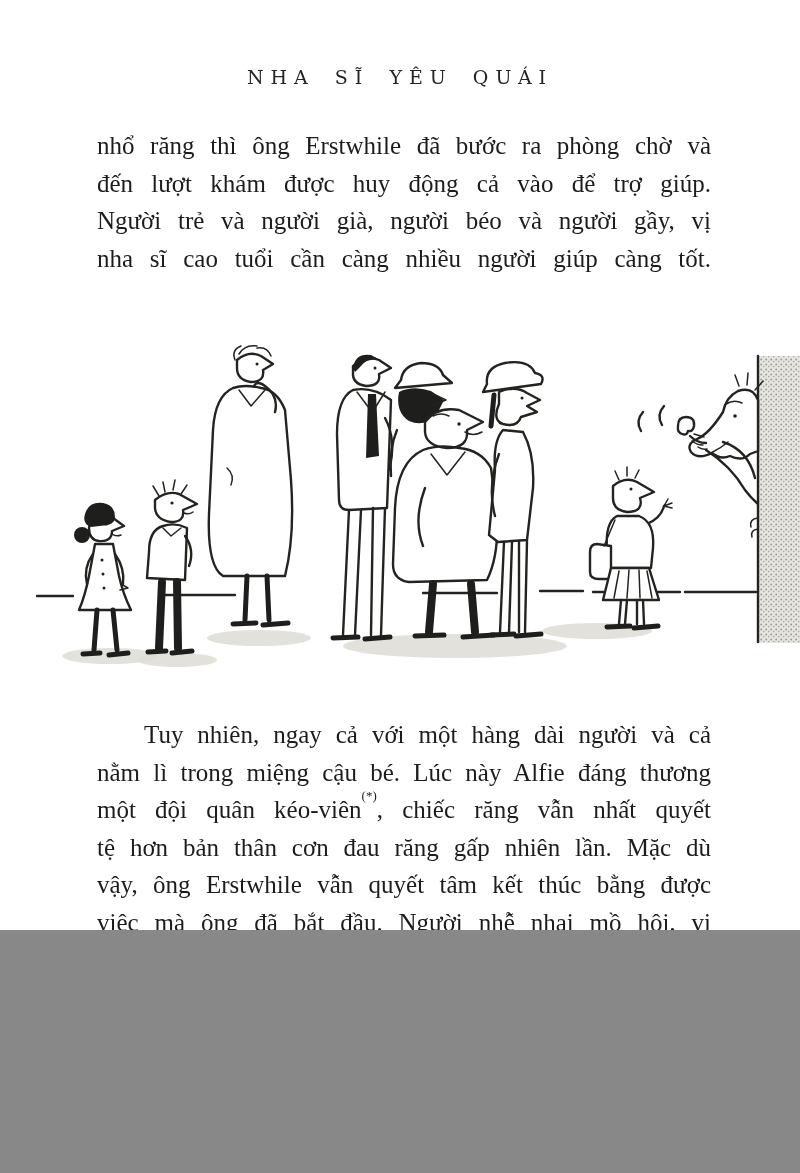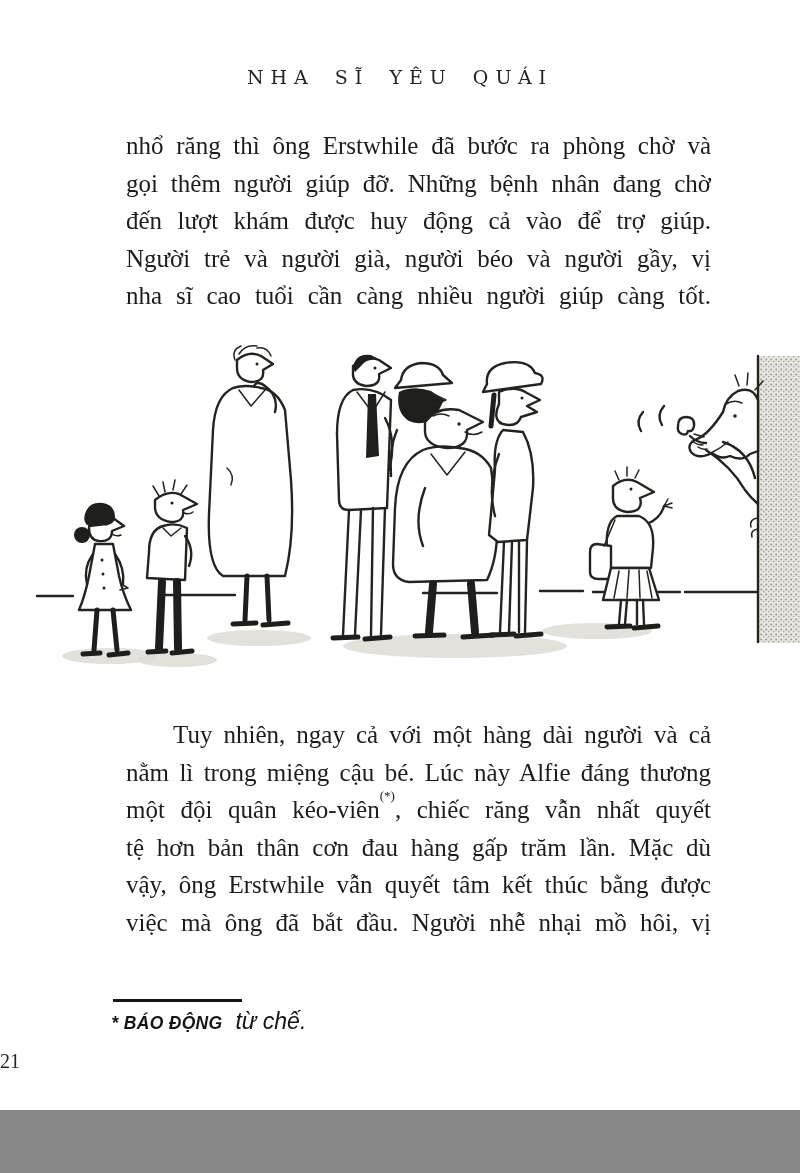--- a/index.html
+++ b/index.html
@@ -1,25 +1,25 @@
 <!DOCTYPE html>
 <html><head>
 <meta charset="utf-8">
 <style>
   html,body{margin:0;padding:0;background:#888;}
-  .page{position:relative;width:800px;height:1110px;background:#ffffff;overflow:hidden;
+  .page{position:relative;width:800px;height:930px;background:#ffffff;overflow:hidden;
         font-family:"Liberation Serif","DejaVu Serif",serif;color:#1c1c1b;}
   .running-head{position:absolute;top:66px;left:0;right:0;text-align:center;
         font-family:"DejaVu Serif","Liberation Serif",serif;font-size:19px;
         letter-spacing:7px;word-spacing:7px;color:#242422;}
   .para{position:absolute;left:97px;width:614px;}
   .para1{top:127px;}
   .para2{top:716px;}
   .tline{height:37.5px;line-height:37.5px;font-size:25px;
-        text-align:justify;text-align-last:justify;white-space:normal;color:#1c1c1b;margin-left:29px;}
+        text-align:justify;text-align-last:justify;white-space:normal;color:#1c1c1b;}
   .tline.indent{padding-left:47px;}
   .fnref{font-size:13px;line-height:0;position:relative;top:-9px;letter-spacing:0;}
   .illus{position:absolute;top:338px;left:35px;width:765px;height:352px;}
   .fnrule{position:absolute;top:999px;left:113px;width:129px;height:2.5px;background:#161614;}
   .footnote{position:absolute;top:1008px;left:112px;font-family:"Liberation Sans","DejaVu Sans",sans-serif;
         font-size:17.5px;color:#141412;}
   .fn-marker{font-weight:700;margin-right:5px;}
   .fn-term{font-weight:700;letter-spacing:0.3px;font-style:italic;}
   .fn-def{font-style:italic;margin-left:13px;font-size:23px;}
   .pageno{position:absolute;top:1050px;left:0;right:0;text-align:left;font-size:20px;color:#262624;}
@@ -34,21 +34,20 @@
 </style>
 </head>
 <body>
 
 <div class="page">
 
   <div class="running-head">NHA SĨ YÊU QUÁI</div>
 
   <div class="para para1">
     <div class="tline">nhổ răng thì ông Erstwhile đã bước ra phòng chờ và</div>
-    <div class="tline">gọi thêm người giúp đỡ. Những bệnh nhân đang chờ</div>
     <div class="tline">đến lượt khám được huy động cả vào để trợ giúp.</div>
     <div class="tline">Người trẻ và người già, người béo và người gầy, vị</div>
     <div class="tline">nha sĩ cao tuổi cần càng nhiều người giúp càng tốt.</div>
   </div>
 
   <div class="illus">
     <svg width="765" height="352" viewBox="0 0 765 352" xmlns="http://www.w3.org/2000/svg">
       <title>Tranh vẽ bút mực: hàng dài bệnh nhân — bé gái, cậu bé, quý bà mặc áo choàng dài, quý ông thắt cà vạt, ông râu rậm đội mũ, ông béo, quý bà đội mũ — đứng xếp hàng; phía trước một em nhỏ đứng nhìn nha sĩ già thò đầu ra từ sau bức tường, tay cầm chiếc răng.</title>
       <defs>
         <pattern id="stip1" width="6" height="6" patternUnits="userSpaceOnUse">
@@ -210,21 +209,21 @@
         <path class="ink" d="M671 112 Q696 128 710 152 Q716 160 723 166"></path>
         <path class="ink thin" d="M723 180 q-9 1 -7 9 M723 191 q-8 1 -6 8"></path>
       </g>
     </svg>
   </div>
 
   <div class="para para2">
     <div class="tline indent">Tuy nhiên, ngay cả với một hàng dài người và cả</div>
     <div class="tline">nằm lì trong miệng cậu bé. Lúc này Alfie đáng thương</div>
     <div class="tline"><span>một đội quân kéo-viên</span><sup class="fnref">(*)</sup><span>, chiếc răng vẫn nhất quyết</span></div>
-    <div class="tline">tệ hơn bản thân cơn đau hàng gấp trăm lần. Mặc dù</div>
+    <div class="tline">tệ hơn bản thân cơn đau răng gấp nhiên lần. Mặc dù</div>
     <div class="tline">vậy, ông Erstwhile vẫn quyết tâm kết thúc bằng được</div>
     <div class="tline">việc mà ông đã bắt đầu. Người nhễ nhại mồ hôi, vị</div>
   </div>
 
   <div class="fnrule"></div>
 
   <div class="footnote">
     <span class="fn-marker">*</span><span class="fn-term">BÁO ĐỘNG</span><span class="fn-def">từ chế.</span>
   </div>
 

